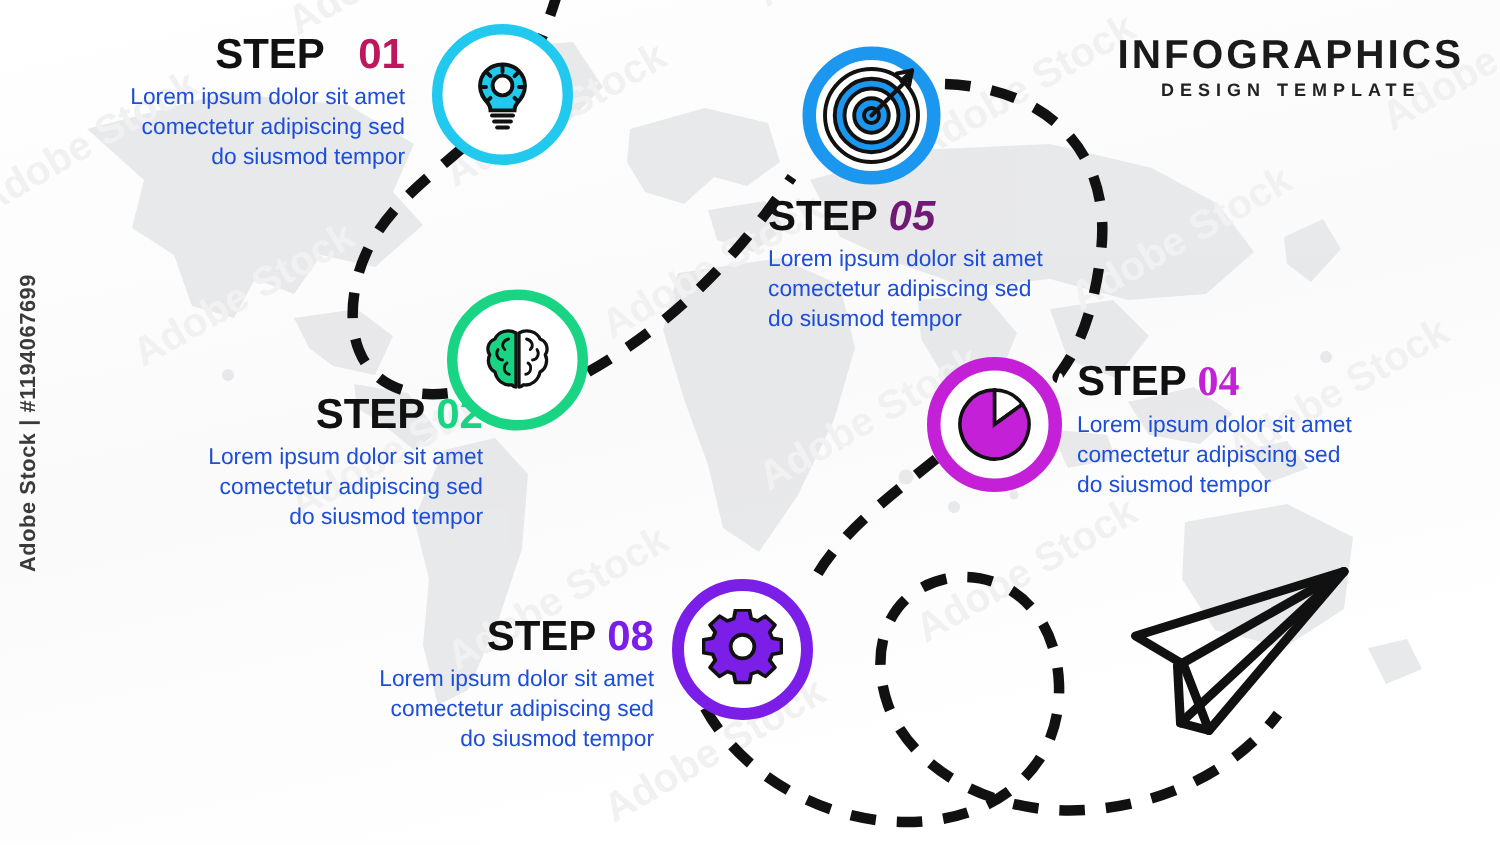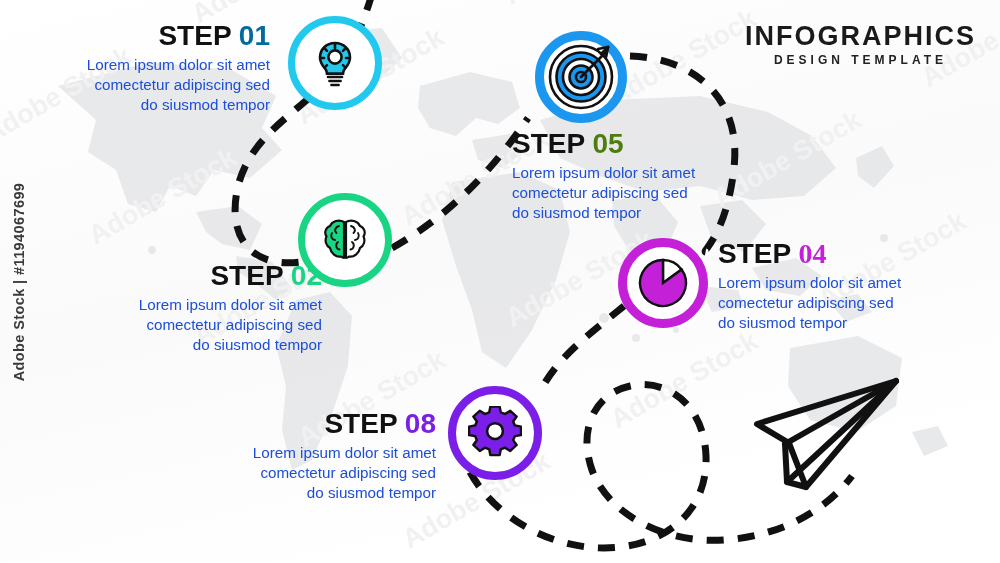--- a/index.html
+++ b/index.html
@@ -173,21 +173,21 @@
     <div class="title-sub">DESIGN TEMPLATE</div>
   </div>
 
   <div class="side-wm">
     <span>Adobe Stock | #1194067699</span>
   </div>
 
   <div class="step-block al-right" style="left:30px;top:22px;width:240px;">
     <div class="step-head">
       <span>STEP </span>
-      <span class="num" style="color:#0369a1;">01</span>
+      <span class="num" style="color:#be185d;margin-left:15px;">01</span>
     </div>
     <div class="step-body">Lorem ipsum dolor sit amet
 comectetur adipiscing sed
 do siusmod tempor</div>
   </div>
 
   <div class="node" style="left:288px;top:16px;width:94px;height:94px;border:7px solid #22c9ee;">
     <svg width="56" height="56" viewBox="0 0 56 56">
       <g stroke="#111" stroke-width="2.6" fill="none" stroke-linecap="round">
         <path d="M28,8 C19.2,8 13,14.4 13,22.4 C13,27.6 15.6,30.6 17.8,33.2
@@ -275,21 +275,21 @@
       <g stroke="#111" stroke-width="2.4">
         <path d="M28,28 L28,5 A23,23 0 0,1 46.6,14.5 Z" fill="#ffffff"></path>
         <path d="M28,28 L46.6,14.5 A23,23 0 1,1 28,5 Z" fill="#c320d8"></path>
       </g>
     </svg>
   </div>
 
   <div class="step-block al-left" style="left:512px;top:130px;width:270px;">
     <div class="step-head">
       <span>STEP </span>
-      <span class="num" style="color:#4d7c0f;">05</span>
+      <span class="num" style="color:#701a75;font-style:italic;">05</span>
     </div>
     <div class="step-body">Lorem ipsum dolor sit amet
 comectetur adipiscing sed
 do siusmod tempor</div>
   </div>
 
   <div class="node" style="left:535px;top:31px;width:92px;height:92px;border:9px solid #1b97ef;">
     <svg width="70" height="70" viewBox="0 0 70 70">
       <g stroke="#111" stroke-width="2.6" fill="none">
         <circle cx="35" cy="35" r="31" fill="#ffffff"></circle>

